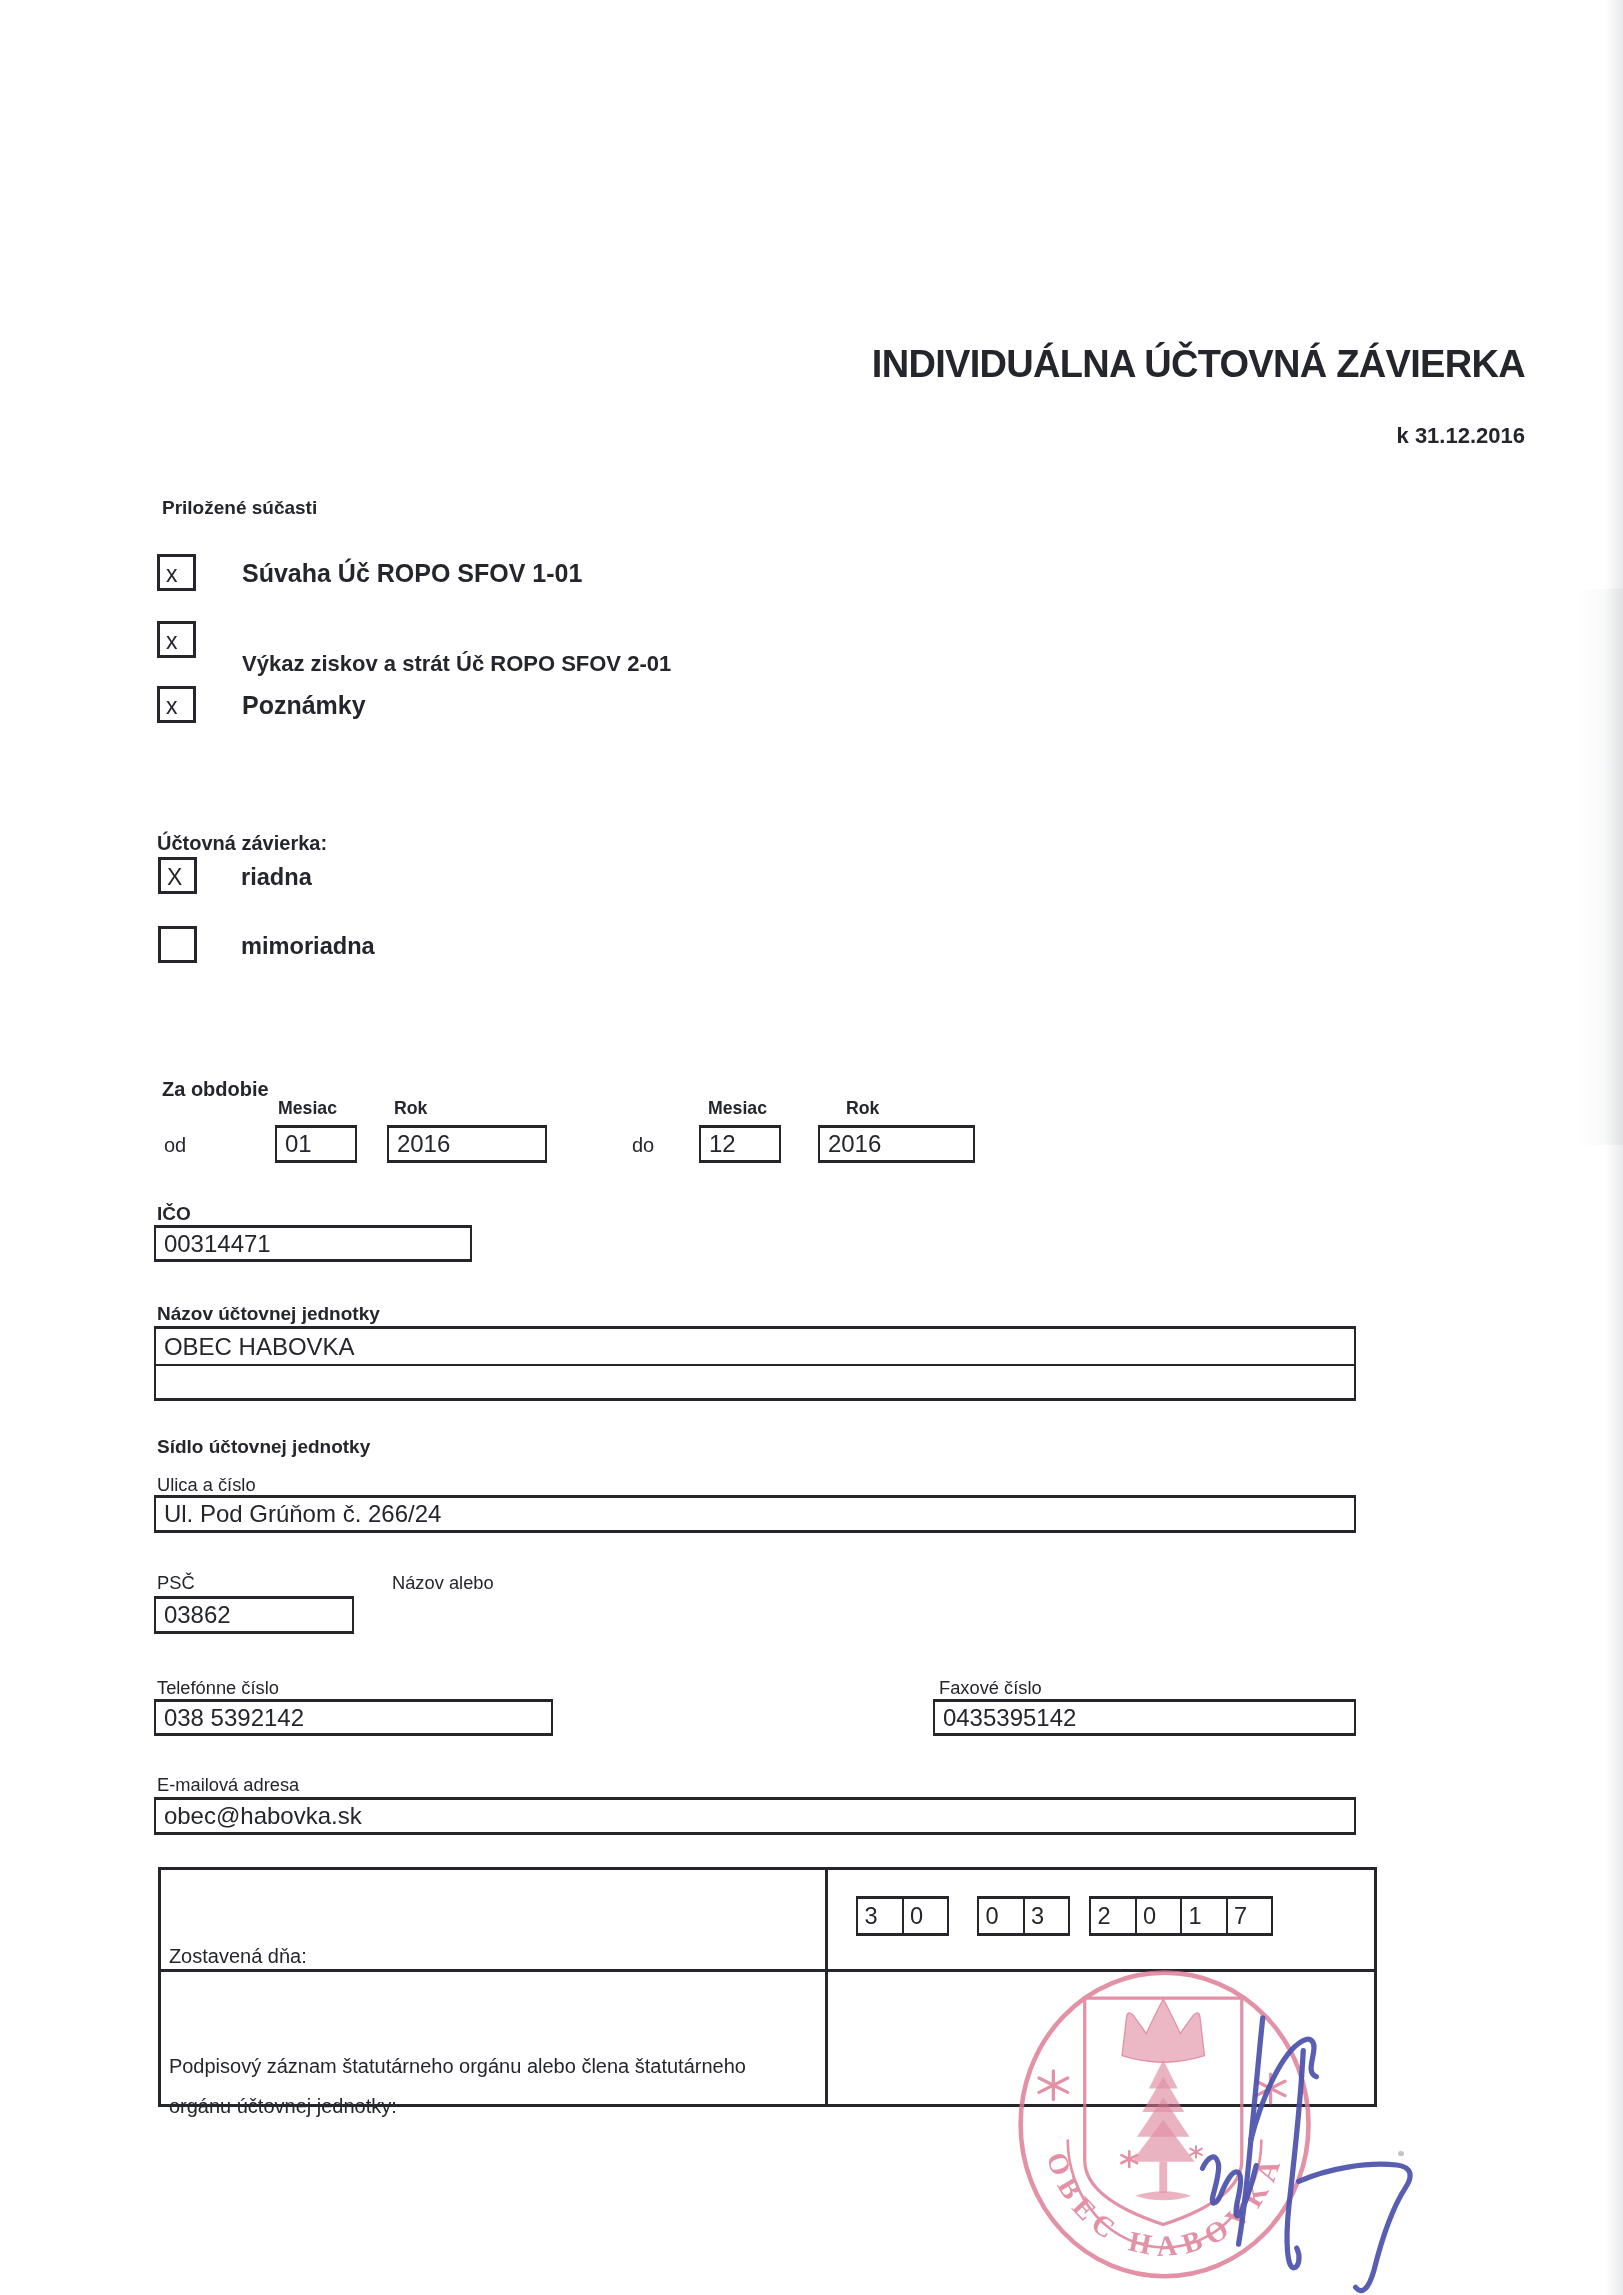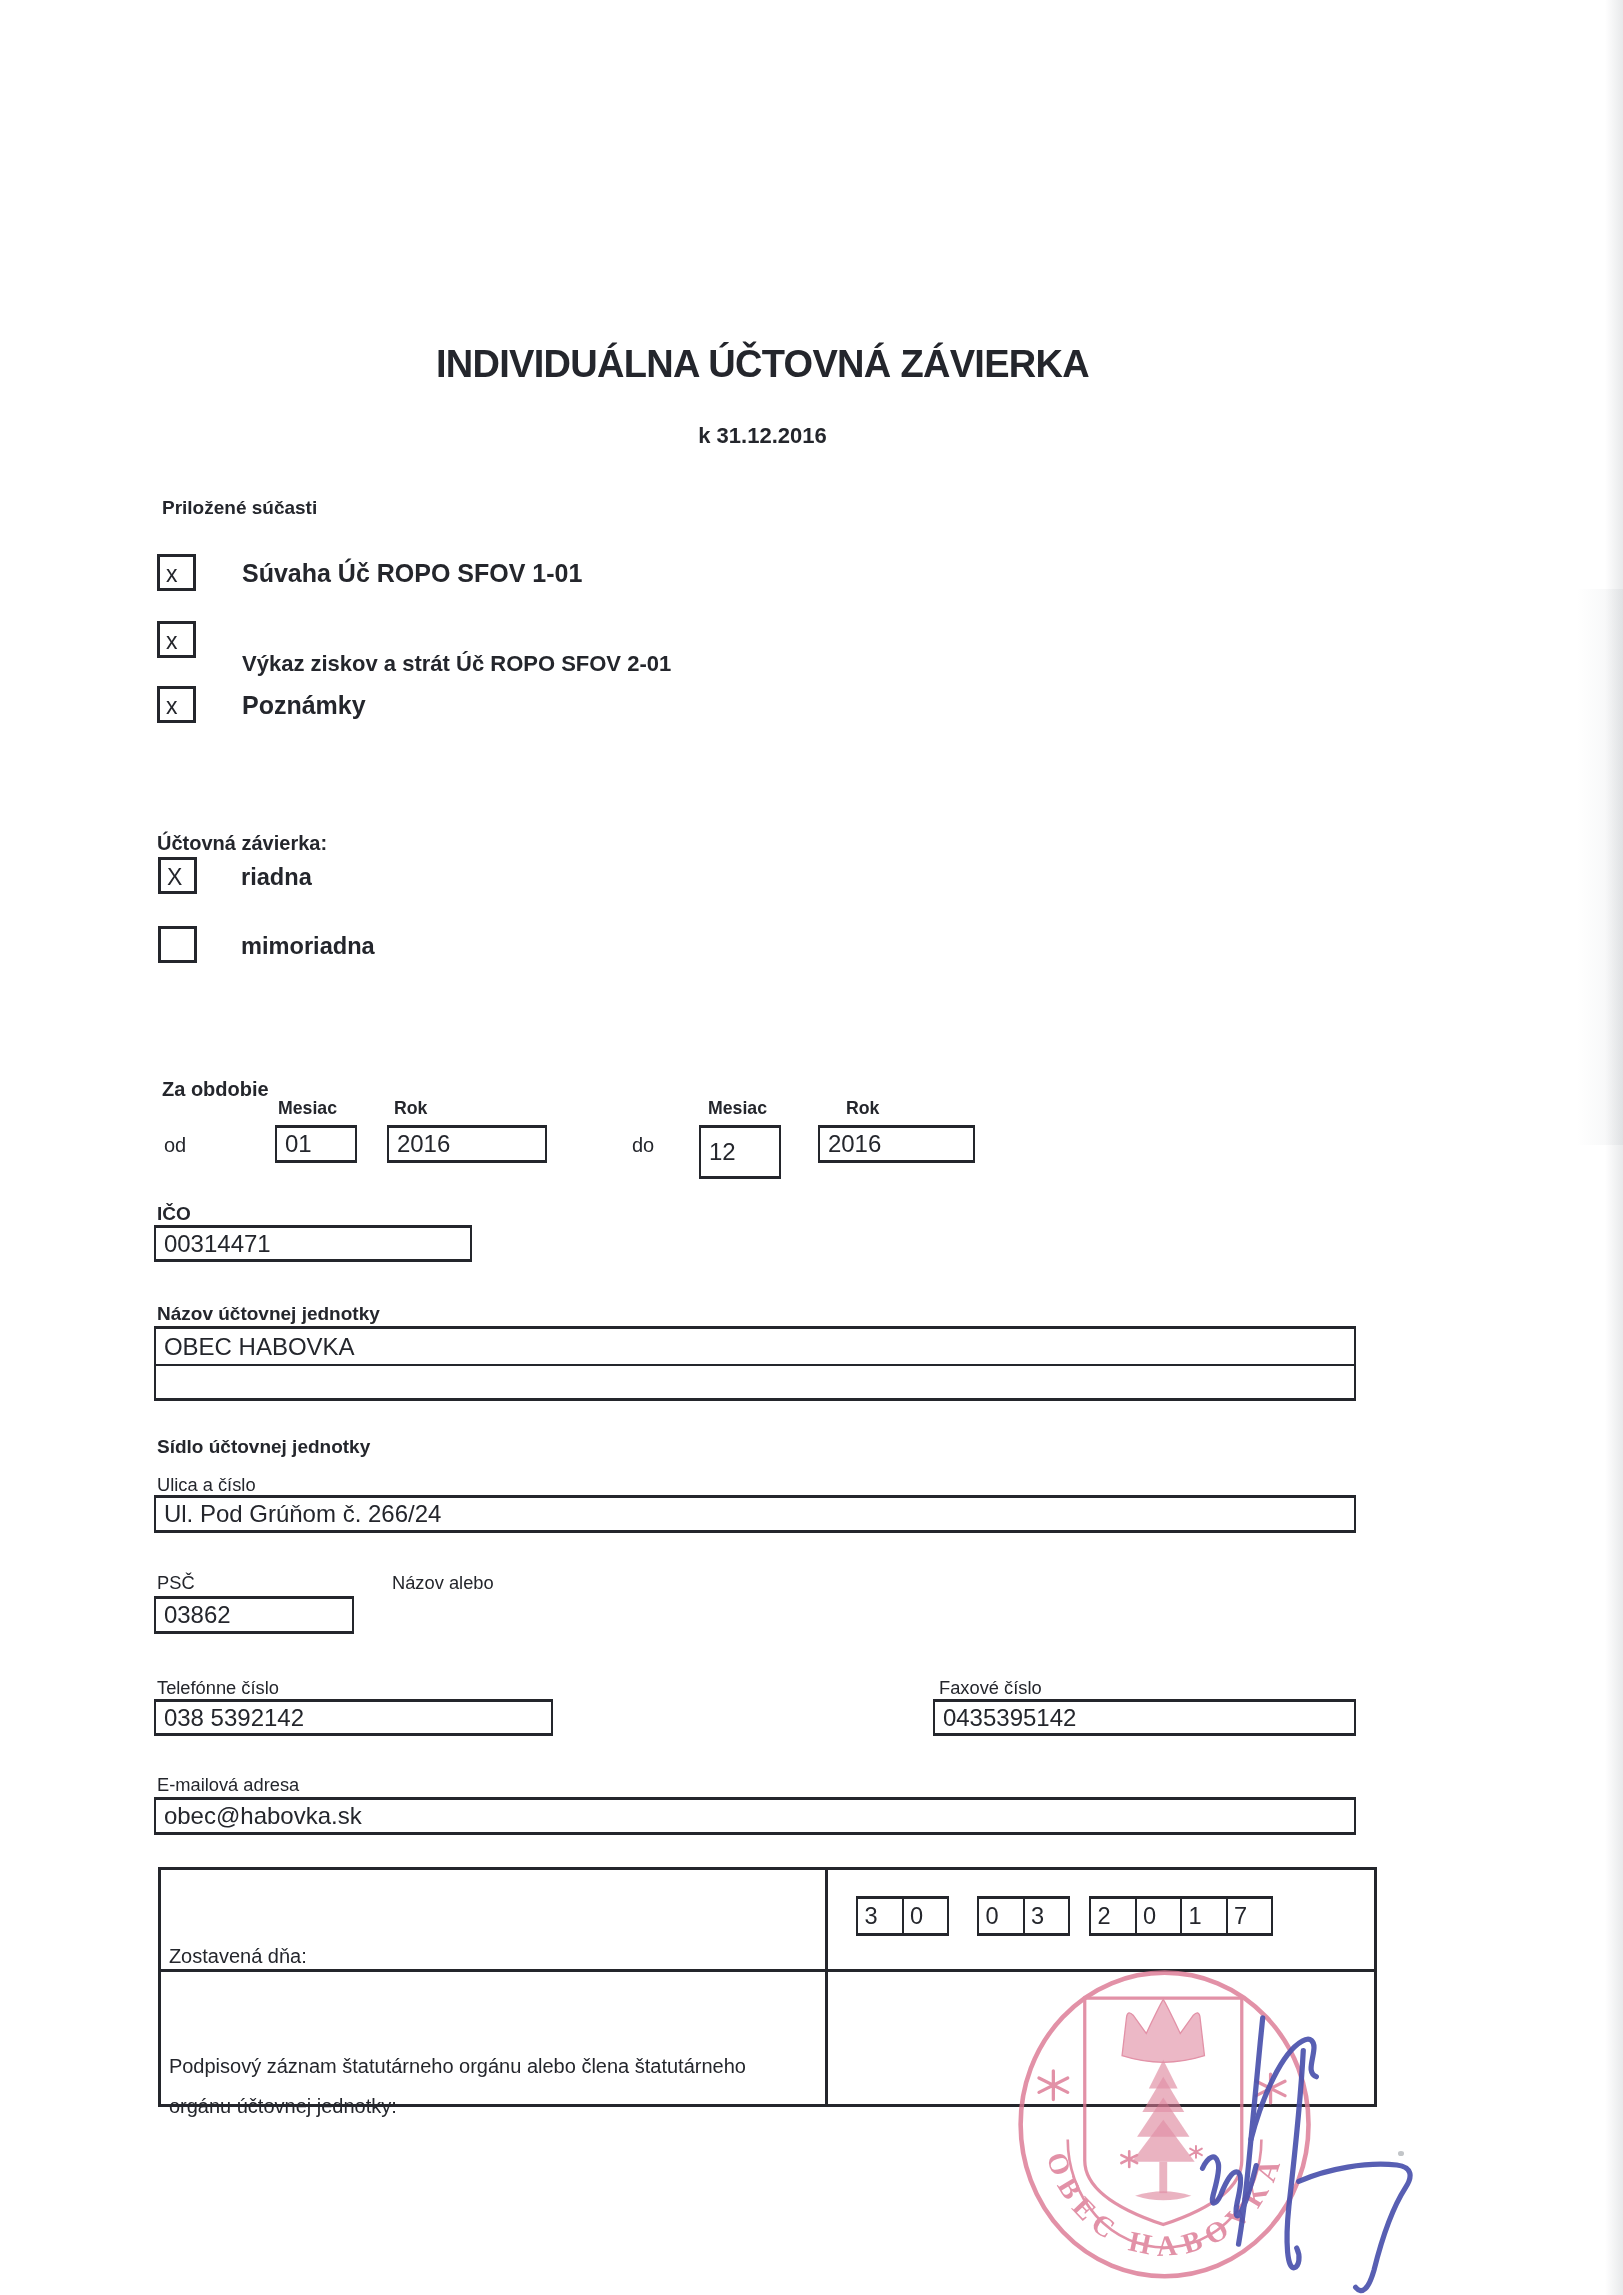--- a/index.html
+++ b/index.html
@@ -6,21 +6,21 @@
   .page{
     position:relative;
     width:1623px;height:2295px;
     background:#ffffff;
     overflow:hidden;
     font-family:"Liberation Sans", sans-serif;
     color:#24262c;
   }
   .abs{position:absolute;}
   .b{font-weight:700;}
-  .centerband{left:0;width:1525px;text-align:center;}
+  .centerband{left:0;width:1525px;text-align:right;}
   .title{font-size:38px;letter-spacing:-0.7px;}
   .subtitle{font-size:22px;}
   .h28{font-size:19px;}
   .h30{font-size:20px;margin-top:44px;}
   .lab{font-size:18.3px;}
   
   .fbox{
     position:absolute;
     border:2px solid #24262c;
     border-top-width:3.9px;border-bottom-width:3.9px;
@@ -117,21 +117,21 @@
 
   <div class="abs b" style="left:278px;top:1098px;font-size:17.7px;">Mesiac</div>
   <div class="abs b" style="left:394px;top:1098px;font-size:17.7px;">Rok</div>
   <div class="abs" style="left:164px;top:1134px;font-size:20px;">od</div>
   <div class="fbox" style="left:275px;top:1125px;width:82px;height:38px;">01</div>
   <div class="fbox" style="left:387px;top:1125px;width:160px;height:38px;">2016</div>
 
   <div class="abs" style="left:632px;top:1134px;font-size:20px;">do</div>
   <div class="abs b" style="left:708px;top:1098px;font-size:17.7px;">Mesiac</div>
   <div class="abs b" style="left:846px;top:1098px;font-size:17.7px;">Rok</div>
-  <div class="fbox" style="left:699px;top:1125px;width:82px;height:54px;">12</div>
+  <div class="fbox" style="left:699px;top:1125px;width:82px;height:38px;">12</div>
   <div class="fbox" style="left:818px;top:1125px;width:157px;height:38px;">2016</div>
 
   <div class="abs h28 b" style="left:157px;top:1203px;">IČO</div>
   <div class="fbox" style="left:154px;top:1225px;width:318px;height:37px;">00314471</div>
 
   <div class="abs h28 b" style="left:157px;top:1303px;">Názov účtovnej jednotky</div>
   <div class="fbox" style="left:154px;top:1326px;width:1202px;height:75px;align-items:flex-start;padding-top:3.9px;">
     <span>OBEC HABOVKA</span>
     <span class="dividerline"></span>
   </div>

